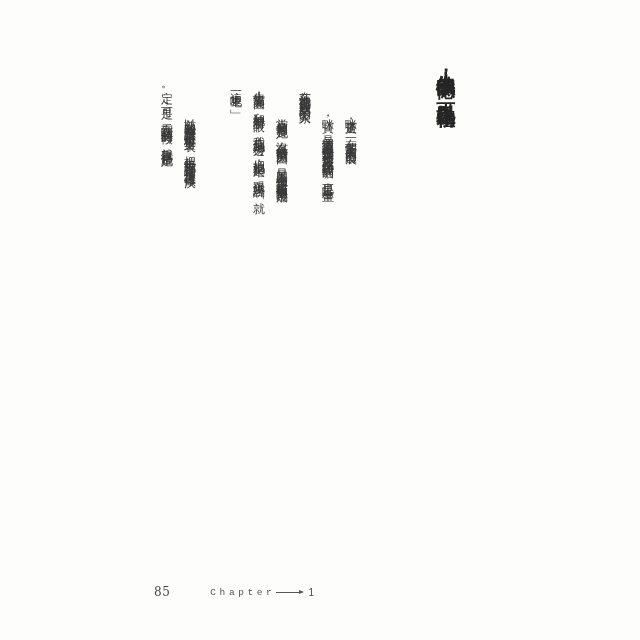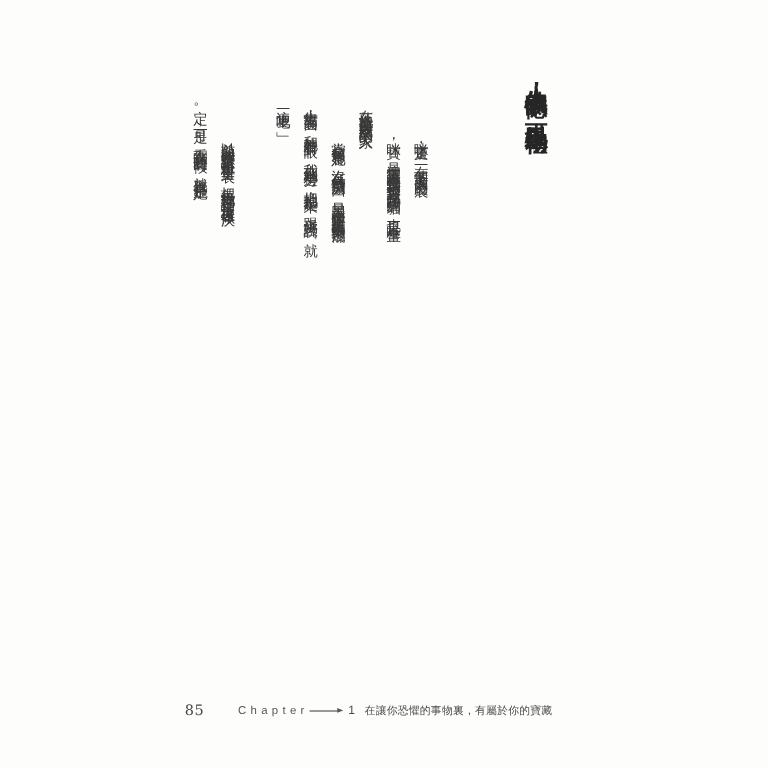--- a/index.html
+++ b/index.html
@@ -59,25 +59,25 @@
     align-items: center;
     color: #4a4a4a;
   }
   .footer .pagenum {
     font-size: 12px;
     letter-spacing: 0.5px;
     color: #454545;
     margin-left: 28px;
   }
   .footer .chapter-label {
-    margin-left: 28px;
+    margin-left: 40px;
     font-size: 9.5px;
     letter-spacing: 3.6px;
     color: #555555;
-    font-family: Liberation Sans, sans-serif;
+    font-family: Liberation Mono, monospace;
   }
   .arrow {
     display: flex;
     align-items: center;
     margin-left: 1px;
   }
   .arrow .arrow-line {
     display: inline-block;
     width: 23px;
     height: 1px;
@@ -122,16 +122,15 @@
   </div>
 
   <div class="footer">
     <span class="pagenum">85</span>
     <span class="chapter-label">Chapter</span>
     <span class="arrow">
       <span class="arrow-line"></span>
       <span class="arrow-head"></span>
     </span>
     <span class="chapter-num">1</span>
-    <span class="chapter-title">在讓你恐懼的事物裏，有屬於你的寶藏</span>
   </div>
 
 </div>
 
 </body></html>

